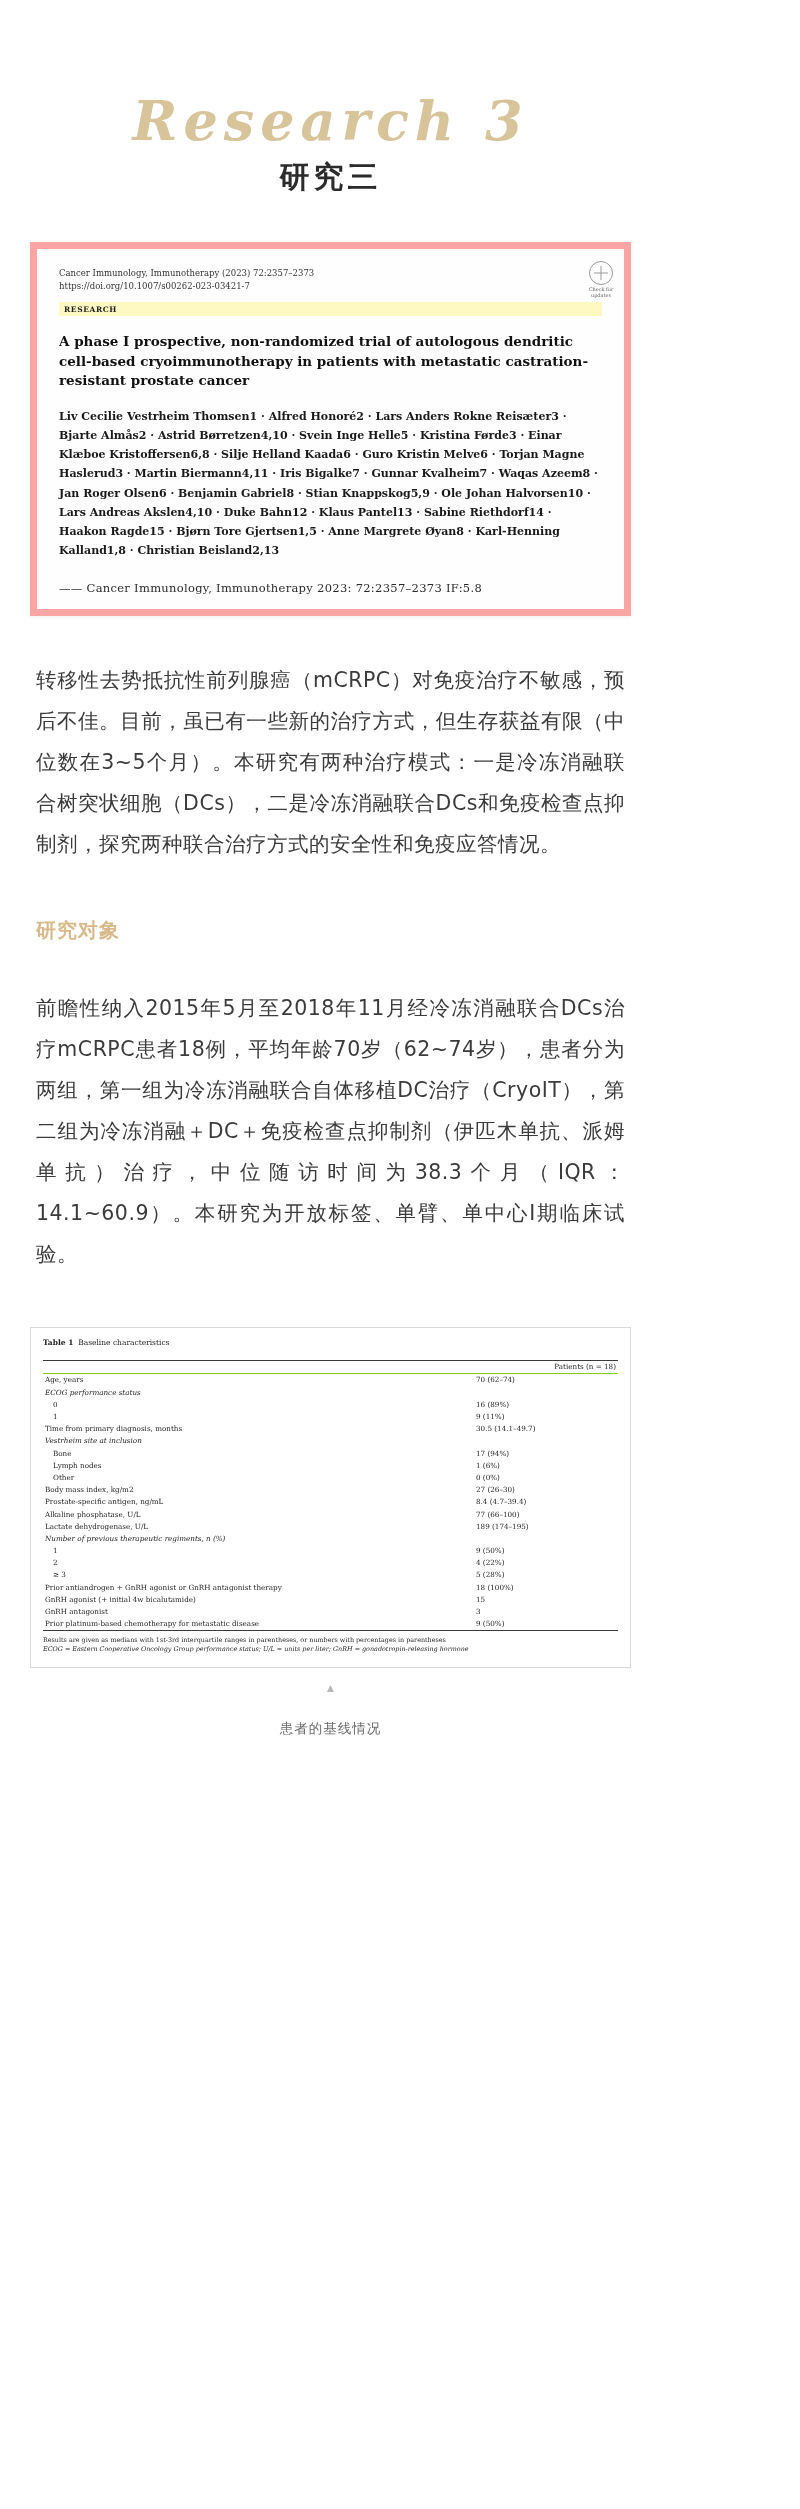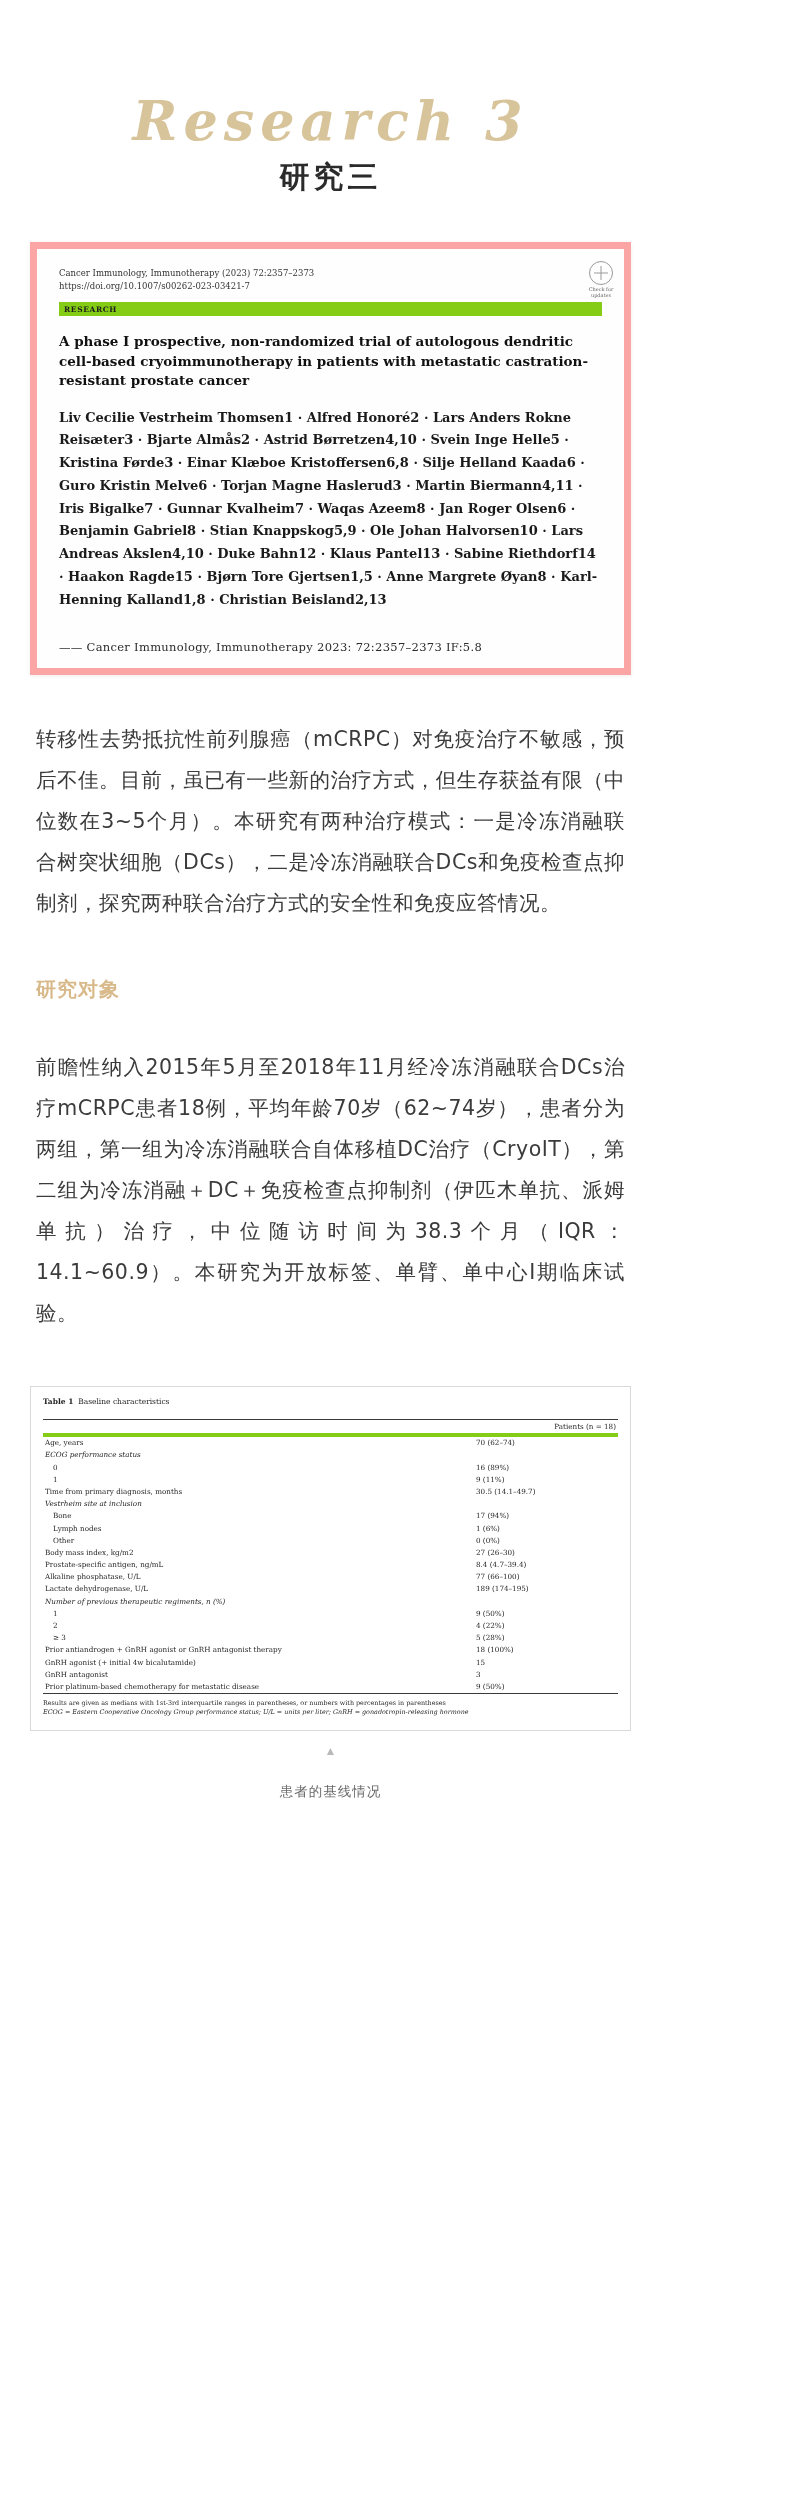--- a/index.html
+++ b/index.html
@@ -57,21 +57,21 @@
     position: relative;
   }
   .paper-journal {
     font-family: "DejaVu Serif", serif;
     font-size: 8.5px;
     color: #333;
     line-height: 1.45;
     margin-bottom: 10px;
   }
   .paper-secbar {
-    background: #84cc16;
+    background: #fef9c3;
     height: 14px;
     display: flex;
     align-items: center;
     padding-left: 5px;
     font-family: "DejaVu Serif", serif;
     font-size: 7.5px;
     font-weight: 700;
     letter-spacing: 0.6px;
     color: #1c1c1c;
     margin-bottom: 16px;
@@ -115,25 +115,25 @@
     font-family: "DejaVu Serif", serif;
     font-size: 13.5px;
     font-weight: 700;
     color: #111;
     line-height: 1.45;
     margin-bottom: 16px;
     max-width: 540px;
   }
   .paper-authors {
     font-family: "DejaVu Serif", serif;
-    font-size: 13px;
+    font-size: 11px;
     color: #1a1a1a;
     line-height: 1.75;
     font-weight: 700;
-    margin-bottom: 23px;
+    margin-bottom: 14px;
   }
   .paper-footer {
     border-top: 0;
     font-family: "DejaVu Serif", serif;
     font-size: 11.5px;
     color: #2b2b2b;
     letter-spacing: 0.3px;
     padding-top: 6px;
   }
 
@@ -179,21 +179,21 @@
     width: 100%;
     border-collapse: collapse;
     font-size: 7.2px;
   }
   table.baseline th, table.baseline td {
     padding: 1.6px 2px;
     vertical-align: top;
   }
   table.baseline thead th {
     border-top: 1px solid #3a3a3a;
-    border-bottom: 4px solid #84cc16;
+    border-bottom: 1px solid #84cc16;
     text-align: left;
     font-weight: 400;
   }
   table.baseline thead th.right { text-align: right; }
   table.baseline td.val { text-align: left; width: 140px; }
   table.baseline td.lbl { text-align: left; }
   table.baseline tr.last td { border-bottom: 1px solid #3a3a3a; }
   .ital { font-style: italic; }
   .indent { padding-left: 10px !important; }
   .tbl-notes {

